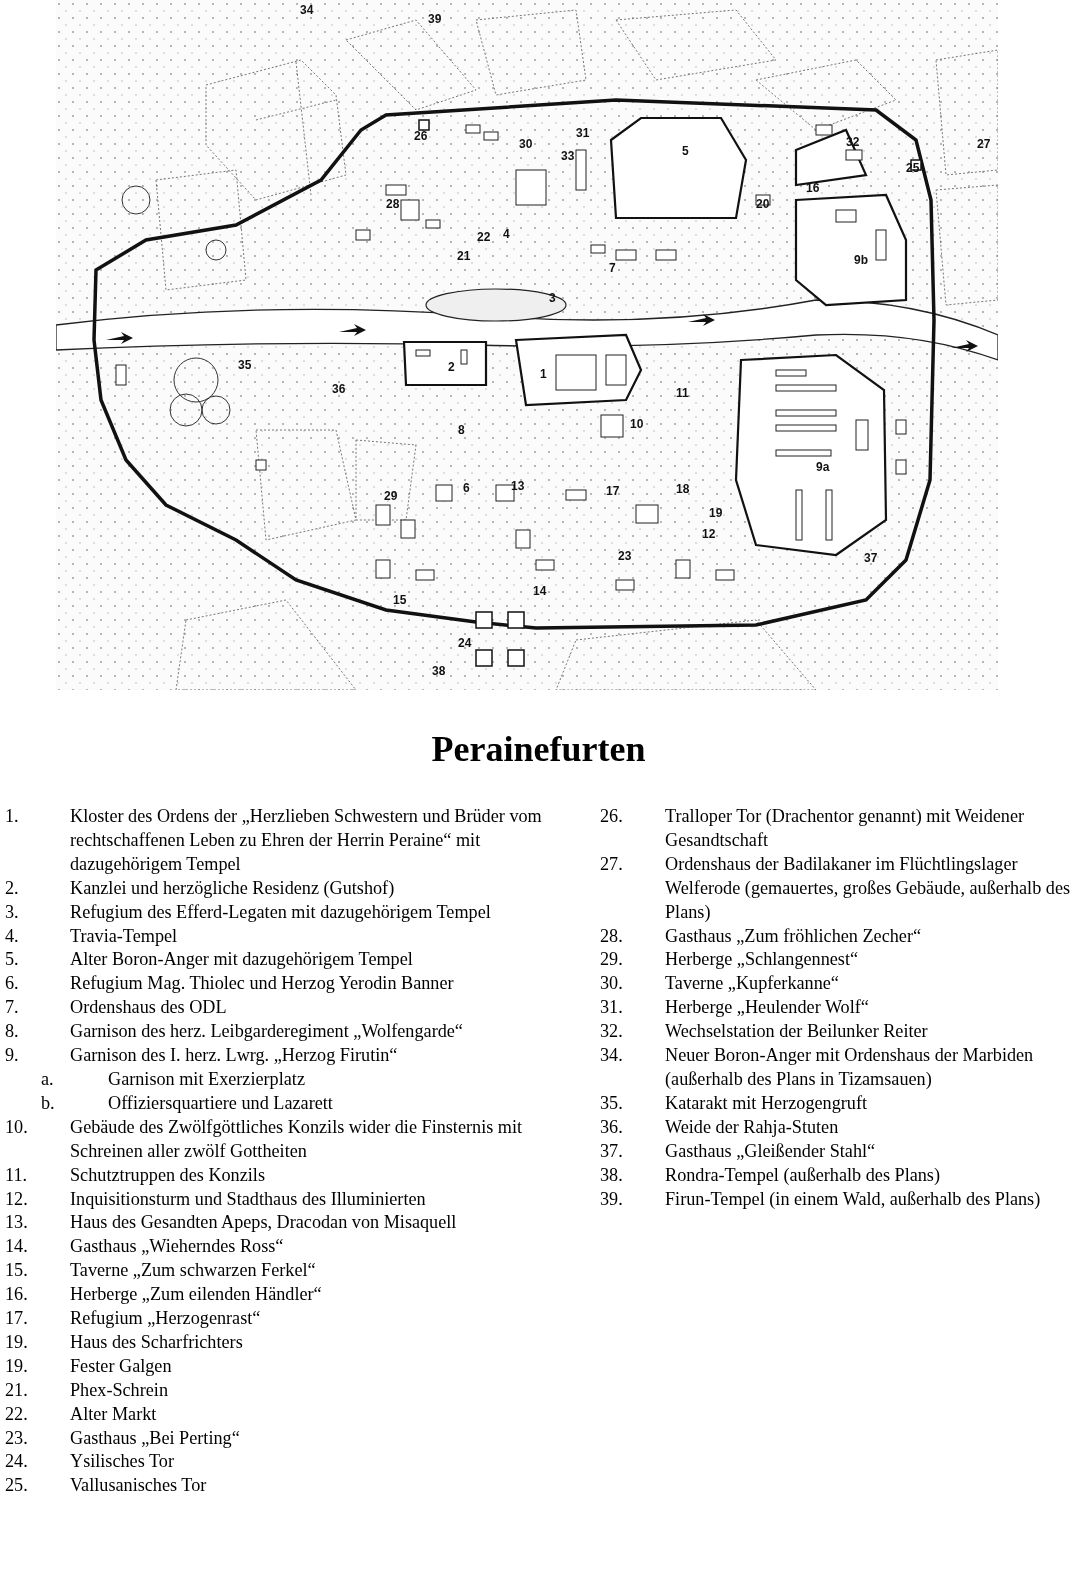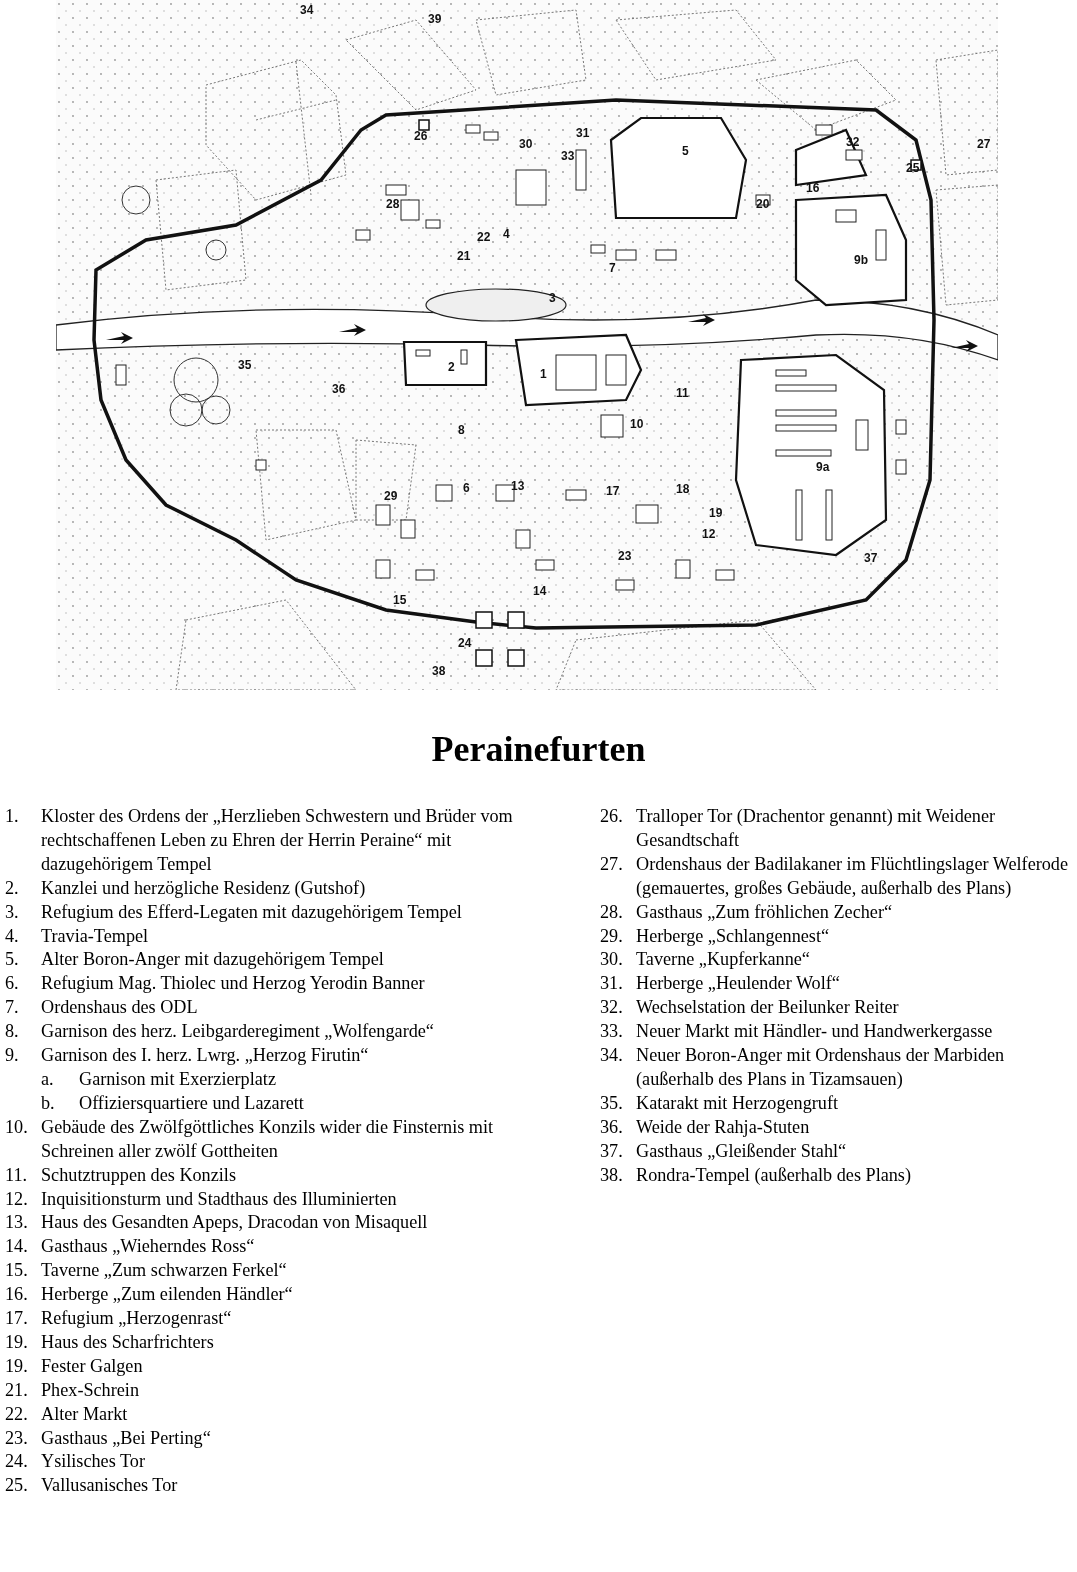--- a/index.html
+++ b/index.html
@@ -10,21 +10,21 @@
   #map svg { display: block; }
   .map-label { font-family: "Liberation Sans", "DejaVu Sans", sans-serif; font-weight: bold;
                font-size: 12px; fill: #111; }
   #title { position: absolute; left: 0; width: 1077px; top: 728px; text-align: center;
            font-size: 36px; font-weight: bold; margin: 0; letter-spacing: 0; }
   .legend-col { position: absolute; top: 805px; font-size: 18.2px; line-height: 23.9px; }
   #legend-left { left: 5px; width: 545px; }
   #legend-right { left: 600px; width: 477px; }
   .entry { display: flex; }
   .num { flex: 0 0 36px; white-space: nowrap; }
-  .txt { flex: 1; }
+  .txt { flex: 1; margin-left: 29px; }
   .sub { display: flex; padding-left: 36px; }
   .sub .num { flex: 0 0 38px; }
 </style>
 </head>
 <body>
 
 <div id="map">
   <svg width="942" height="690" viewBox="0 0 942 690">
     <defs>
       <pattern id="dots" width="14" height="14" patternUnits="userSpaceOnUse">
@@ -315,36 +315,36 @@
     </div>
     <div class="entry">
       <span class="num">31.</span>
       <span class="txt">Herberge „Heulender Wolf“</span>
     </div>
     <div class="entry">
       <span class="num">32.</span>
       <span class="txt">Wechselstation der Beilunker Reiter</span>
     </div>
     <div class="entry">
-      <span class="num">33.</span>
-      <span class="txt">Neuer Markt mit Händler- und Handwerkergasse</span>
-    </div>
-    <div class="entry">
       <span class="num">34.</span>
       <span class="txt">Neuer Boron-Anger mit Ordenshaus der Marbiden (außerhalb des Plans in Tizamsauen)</span>
     </div>
     <div class="entry">
       <span class="num">35.</span>
       <span class="txt">Katarakt mit Herzogengruft</span>
     </div>
     <div class="entry">
       <span class="num">36.</span>
       <span class="txt">Weide der Rahja-Stuten</span>
     </div>
     <div class="entry">
       <span class="num">37.</span>
       <span class="txt">Gasthaus „Gleißender Stahl“</span>
     </div>
     <div class="entry">
       <span class="num">38.</span>
       <span class="txt">Rondra-Tempel (außerhalb des Plans)</span>
     </div>
+    <div class="entry">
+      <span class="num">39.</span>
+      <span class="txt">Firun-Tempel (in einem Wald, außerhalb des Plans)</span>
+    </div>
   </div>
 
 </body></html>

